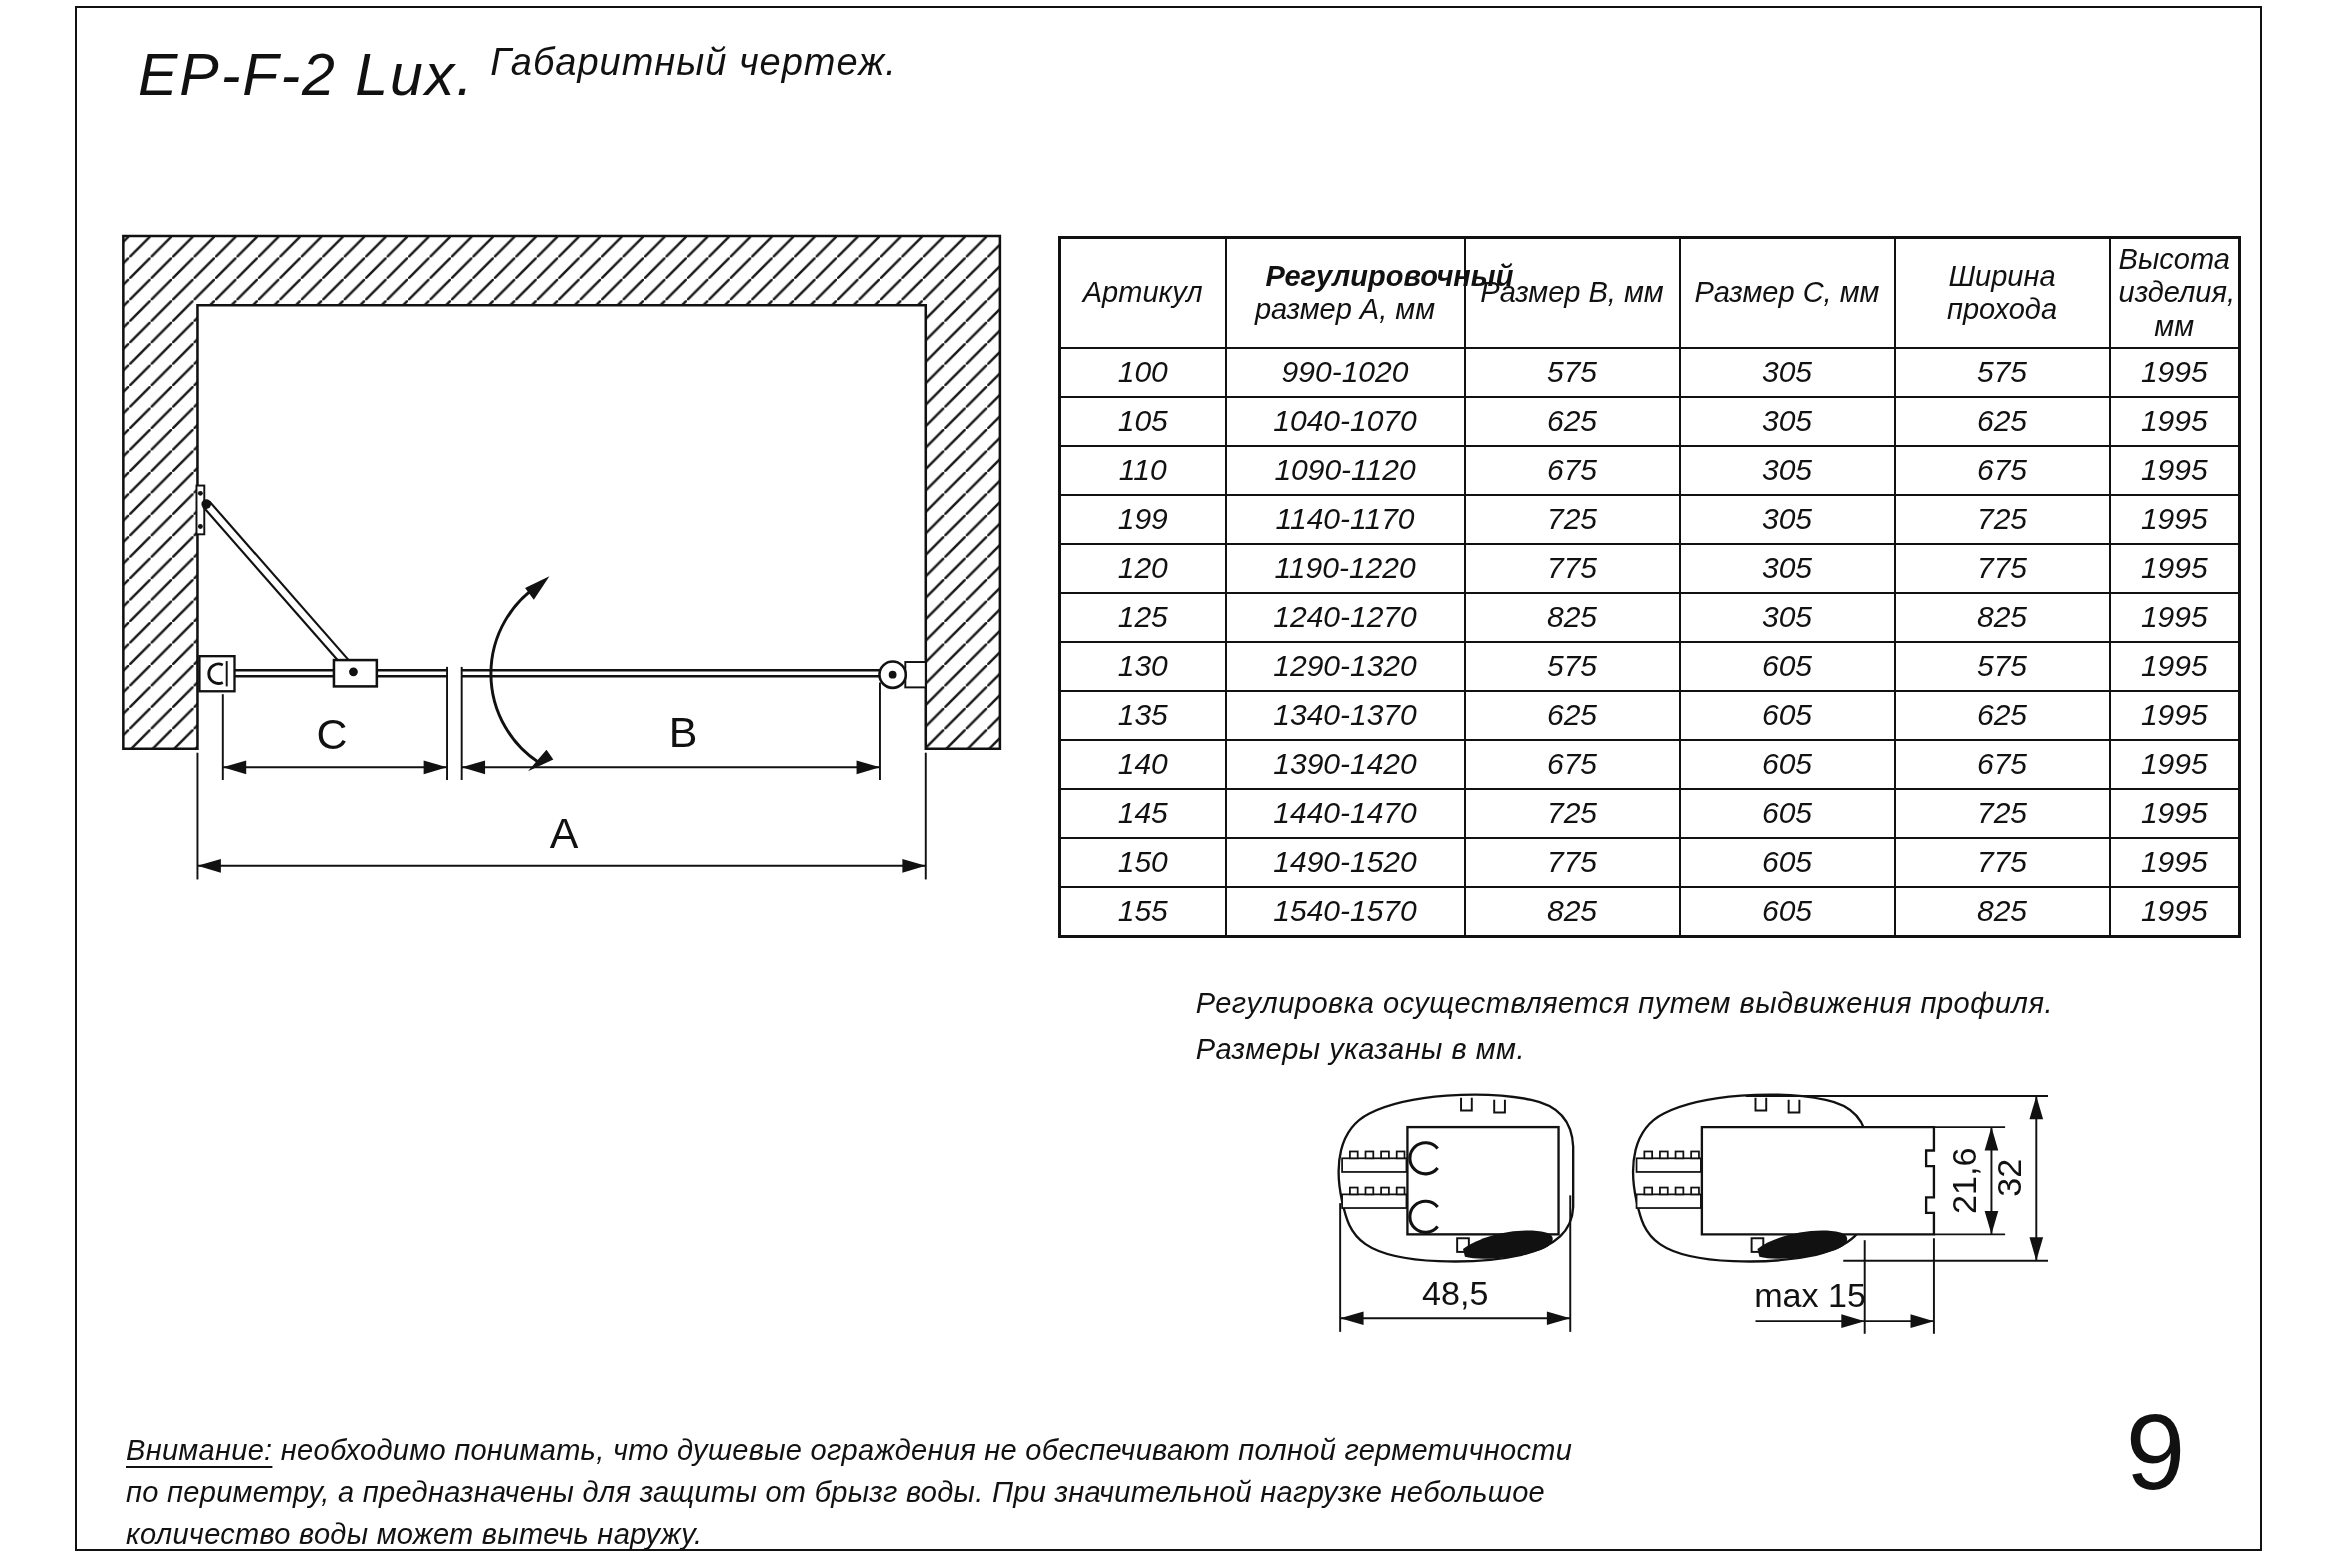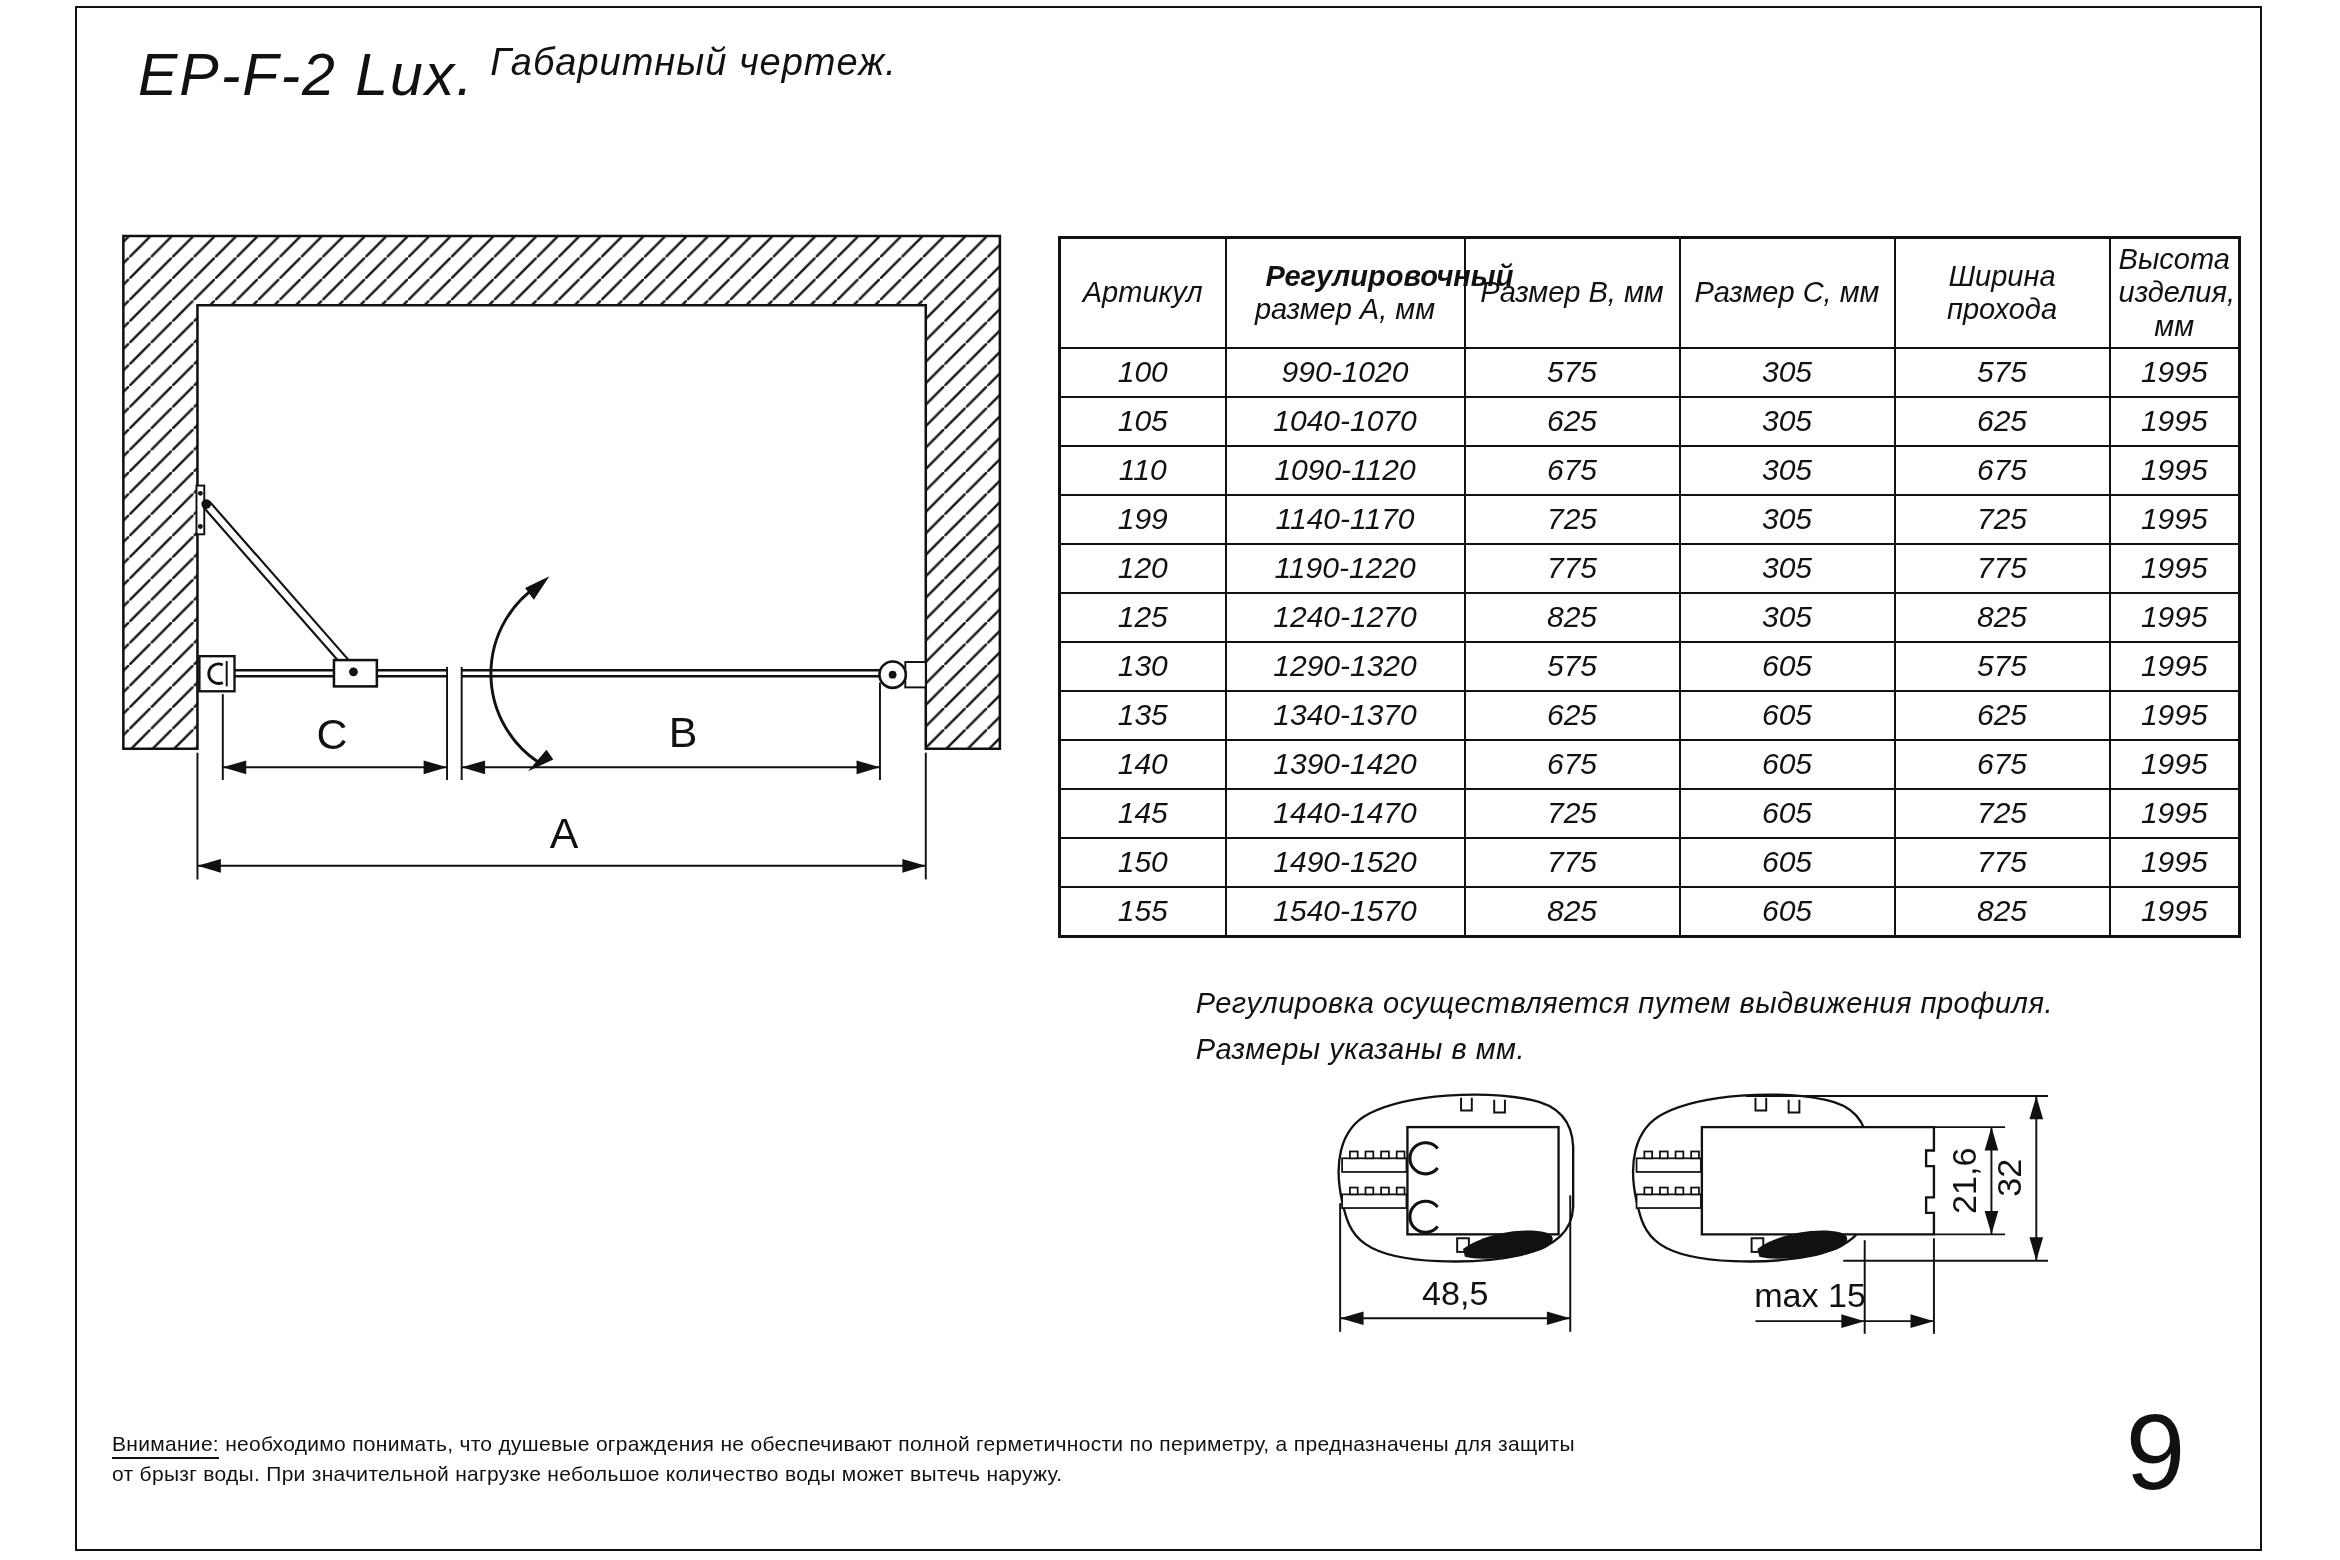--- a/index.html
+++ b/index.html
@@ -18,22 +18,22 @@
       font-style:italic;padding:0;line-height:1.15;}
   table.dims{border:3.9px solid #111;}
   table.dims th{font-size:29px;font-weight:normal;height:108px;}
   table.dims td{font-size:30px;height:47px;}
   .th-bold{font-weight:bold;display:block;margin-left:39px;}
   .th-line{display:block;}
   
   .note-block{position:absolute;right:288px;top:980px;text-align:left;
       font-style:italic;font-size:29px;line-height:1.6;letter-spacing:0.5px;}
   
-  .warning-block{position:absolute;left:112px;top:1429px;width:1482px;
-      font-size:21px;line-height:1.45;letter-spacing:0.3px;}
+  .warning-block{position:absolute;left:126px;top:1429px;width:1482px;
+      font-style:italic;font-size:29px;line-height:1.45;letter-spacing:0.3px;}
   .warning-label{text-decoration:underline;text-underline-offset:5.9px;}
   
   .page-number{position:absolute;left:2097px;top:1390px;width:117px;text-align:center;
       font-size:107px;}
   svg{position:absolute;left:0;top:0;pointer-events:none;}
   svg text{font-family:"Liberation Sans",sans-serif;fill:#111;}
   .dimlabel{font-size:44px;}
   .plabel{font-size:35px;}
 </style>
 </head>

